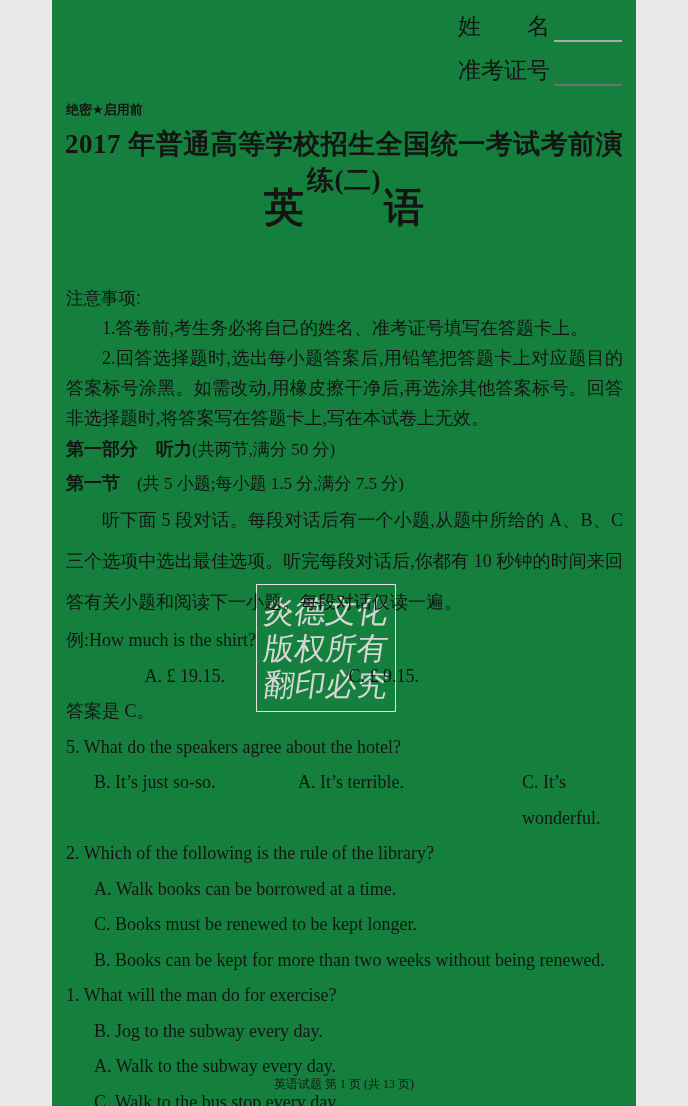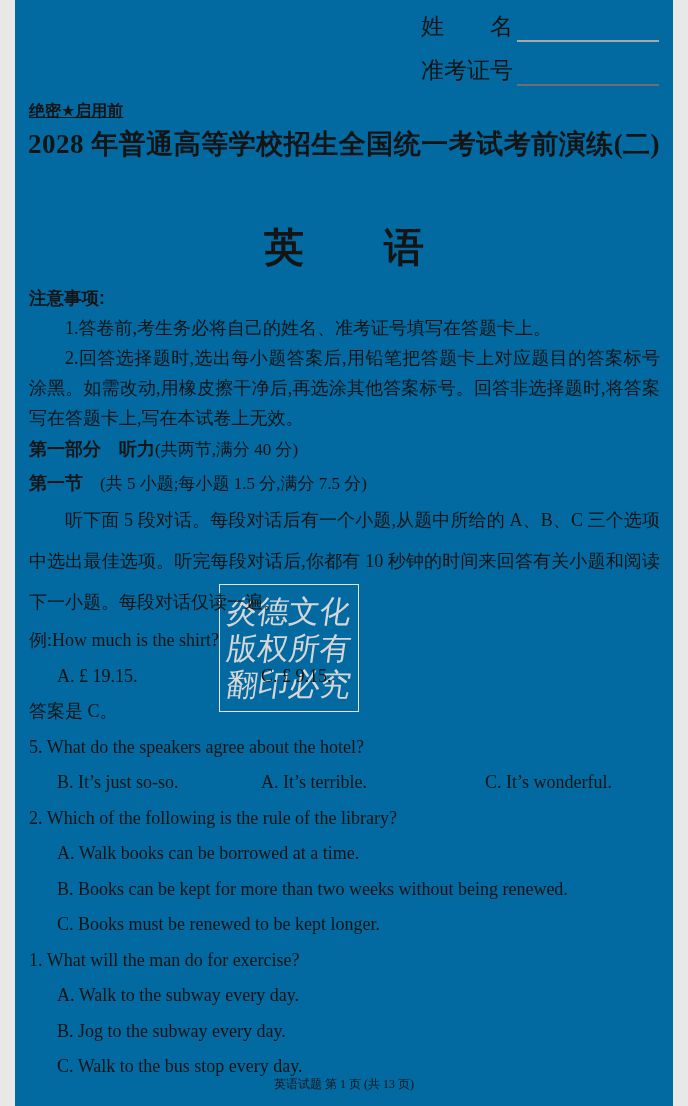--- a/index.html
+++ b/index.html
@@ -1,62 +1,62 @@
 <!DOCTYPE html>
 <html><head>
 <meta charset="utf-8">
 <style>
   html,body { margin:0; padding:0; background:#e8e8e8; }
   .page {
     position:relative;
-    width:658px; height:1106px;
+    width:584px; height:1106px;
     margin:0 auto;
-    background:#0369a1;
+    background:#15803d;
     color:#141414;
     font-family:"Liberation Serif","DejaVu Serif",serif;
     overflow:hidden;
   }
 
   
   .fields { position:absolute; top:12px; left:406px; right:14px; }
   .field-row { display:flex; align-items:flex-end; font-size:23px; line-height:30px; margin-bottom:14px; white-space:pre; }
   .fill-line { flex:1; height:28px; margin-left:4px; border-bottom:2px solid #a9a9a9; }
   .field-row.second .fill-line { border-bottom-color:#6f6f6f; }
 
   
-  .secrecy { position:absolute; top:101px; left:14px; font-family:"Liberation Sans","DejaVu Sans",sans-serif; font-weight:bold; font-size:16px;text-decoration:underline; }
+  .secrecy { position:absolute; top:101px; left:14px; font-family:"Liberation Sans","DejaVu Sans",sans-serif; font-weight:bold; font-size:13px; }
   .exam-title { position:absolute; top:126px; left:0; width:100%; text-align:center; font-weight:bold; font-size:27px; letter-spacing:0.5px; }
-  .subject-title { position:absolute; top:180px; left:0; width:100%; text-align:center; font-family:"Liberation Sans","DejaVu Sans",sans-serif; font-weight:bold; font-size:40px; white-space:pre;margin-top:40px; }
+  .subject-title { position:absolute; top:180px; left:0; width:100%; text-align:center; font-family:"Liberation Sans","DejaVu Sans",sans-serif; font-weight:bold; font-size:40px; white-space:pre; }
 
   
   .watermark {
     position:absolute; left:204px; top:584px; width:140px; height:128px;
     border:1px solid #e3e3e3;
     display:flex; flex-direction:column; justify-content:space-between;
     padding:10px 4px; box-sizing:border-box;
     z-index:0;
   }
   .watermark .wm-line {
     color:#d6d6d6; font-size:31px; line-height:33px; text-align:center;
     font-family:"Liberation Sans","DejaVu Sans",sans-serif;
     transform:skewX(-8deg); white-space:nowrap;
   }
 
   
   .main { position:absolute; top:283px; left:14px; right:13px; z-index:1; font-size:18px; }
   .main p { margin:0; }
-  .notes-heading { font-family:"Liberation Sans","DejaVu Sans",sans-serif; font-weight:bold; font-size:17.5px; line-height:30px; }
+  .notes-heading { font-family:"Liberation Sans","DejaVu Sans",sans-serif; font-weight:normal; font-size:17.5px; line-height:30px; }
   .note { line-height:30px; text-align:justify; }
   .indent2 { text-indent:2em; }
   .part-heading { line-height:33.5px; font-size:18px; }
   .part-heading .hd { font-family:"Liberation Sans","DejaVu Sans",sans-serif; font-weight:bold; white-space:pre;margin-top:44px; }
   .part-heading .kai { font-size:17px; }
   .listen-instr { line-height:41px; text-align:justify; }
   .example-line { line-height:35.5px; }
-  .options-row { display:flex; line-height:35.5px; padding-left:28px; }
+  .options-row { display:flex; line-height:35.5px; padding-left:28px;justify-content:center; }
   .options-row .opt:nth-child(1){ width:204px; }
   .options-row .opt:nth-child(2){ width:224px; }
   .options-row .opt:nth-child(3){ flex:1; }
   .answer-line { line-height:35.5px; }
   .q-line { line-height:35.5px; padding-left:22px; text-indent:-22px; white-space:pre-wrap; }
   .opt-stacked { line-height:35.5px; padding-left:28px; }
 
   
   .footer { position:absolute; bottom:13px; left:0; width:100%; text-align:center; font-size:12px; }
 </style>
@@ -70,36 +70,36 @@
       <span>姓　　名</span>
       <span class="fill-line"></span>
     </div>
     <div class="field-row second">
       <span>准考证号</span>
       <span class="fill-line"></span>
     </div>
   </div>
 
   <div class="secrecy">绝密★启用前</div>
-  <div class="exam-title">2028 年普通高等学校招生全国统一考试考前演练(二)</div>
+  <div class="exam-title">2017 年普通高等学校招生全国统一考试考前演练(二)</div>
   <div class="subject-title">英　　语</div>
 
   <div class="watermark">
     <div class="wm-line">炎德文化</div>
     <div class="wm-line">版权所有</div>
     <div class="wm-line">翻印必究</div>
   </div>
 
   <div class="main">
 
     <p class="notes-heading">注意事项:</p>
     <p class="note indent2">1.答卷前,考生务必将自己的姓名、准考证号填写在答题卡上。</p>
     <p class="note indent2">2.回答选择题时,选出每小题答案后,用铅笔把答题卡上对应题目的答案标号涂黑。如需改动,用橡皮擦干净后,再选涂其他答案标号。回答非选择题时,将答案写在答题卡上,写在本试卷上无效。</p>
 
-    <p class="part-heading"><span class="hd">第一部分　听力</span><span class="kai">(共两节,满分 40 分)</span></p>
+    <p class="part-heading"><span class="hd">第一部分　听力</span><span class="kai">(共两节,满分 50 分)</span></p>
 
     <p class="part-heading"><span class="hd">第一节</span><span class="kai">　(共 5 小题;每小题 1.5 分,满分 7.5 分)</span></p>
 
     <p class="listen-instr indent2">听下面 5 段对话。每段对话后有一个小题,从题中所给的 A、B、C 三个选项中选出最佳选项。听完每段对话后,你都有 10 秒钟的时间来回答有关小题和阅读下一小题。每段对话仅读一遍。</p>
 
     <p class="example-line">例:How much is the shirt?</p>
 
     <div class="options-row">
       <span class="opt">A. £ 19.15.</span>
       <span class="opt">C. £ 9.15.</span>
@@ -109,25 +109,25 @@
 
     <p class="q-line">5. What do the speakers agree about the hotel?</p>
     <div class="options-row">
       <span class="opt">B. It’s just so-so.</span>
       <span class="opt">A. It’s terrible.</span>
       <span class="opt">C. It’s wonderful.</span>
     </div>
 
     <p class="q-line">2. Which of the following is the rule of the library?</p>
     <p class="opt-stacked">A. Walk books can be borrowed at a time.</p>
+    <p class="opt-stacked">C. Books must be renewed to be kept longer.</p>
     <p class="opt-stacked">B. Books can be kept for more than two weeks without being renewed.</p>
-    <p class="opt-stacked">C. Books must be renewed to be kept longer.</p>
 
     <p class="q-line">1. What will the man do for exercise?</p>
+    <p class="opt-stacked">B. Jog to the subway every day.</p>
     <p class="opt-stacked">A. Walk to the subway every day.</p>
-    <p class="opt-stacked">B. Jog to the subway every day.</p>
     <p class="opt-stacked">C. Walk to the bus stop every day.</p>
 
   </div>
 
   <div class="footer">英语试题 第 1 页 (共 13 页)</div>
 
 </div>
 
 </body></html>

